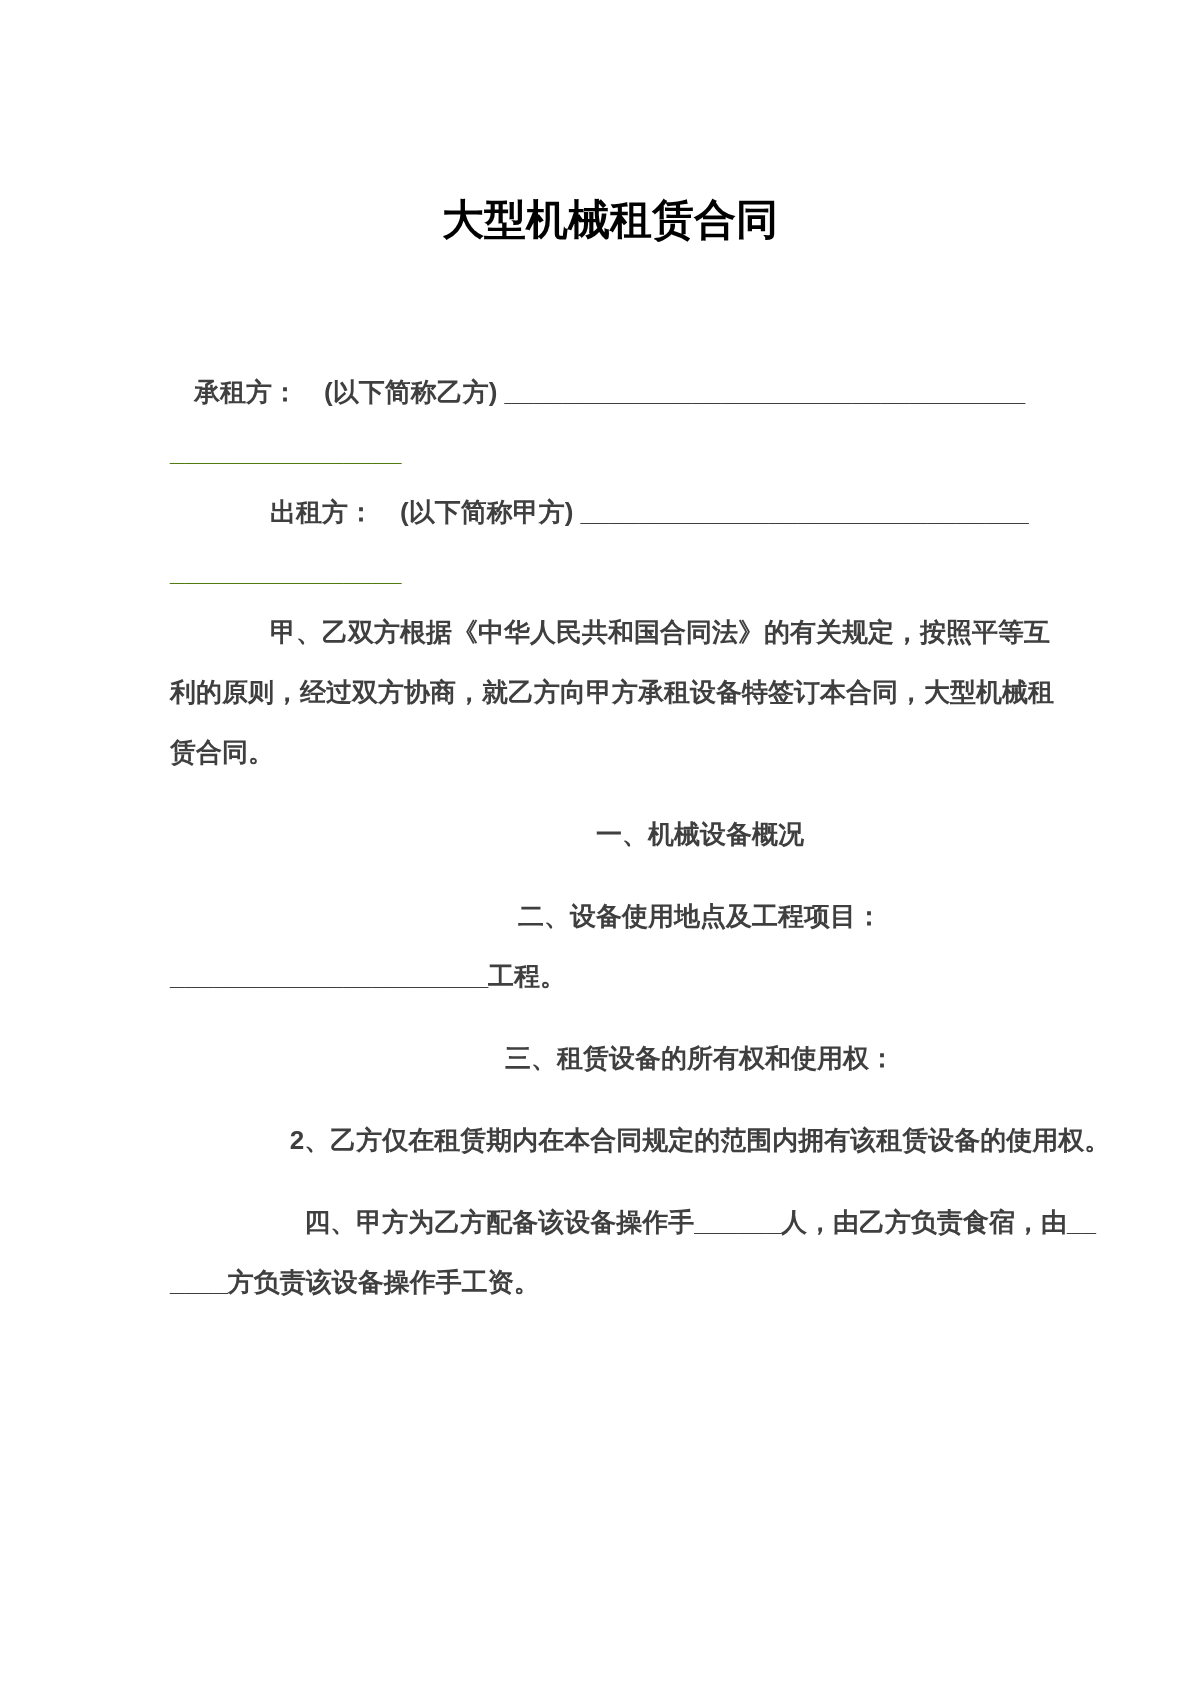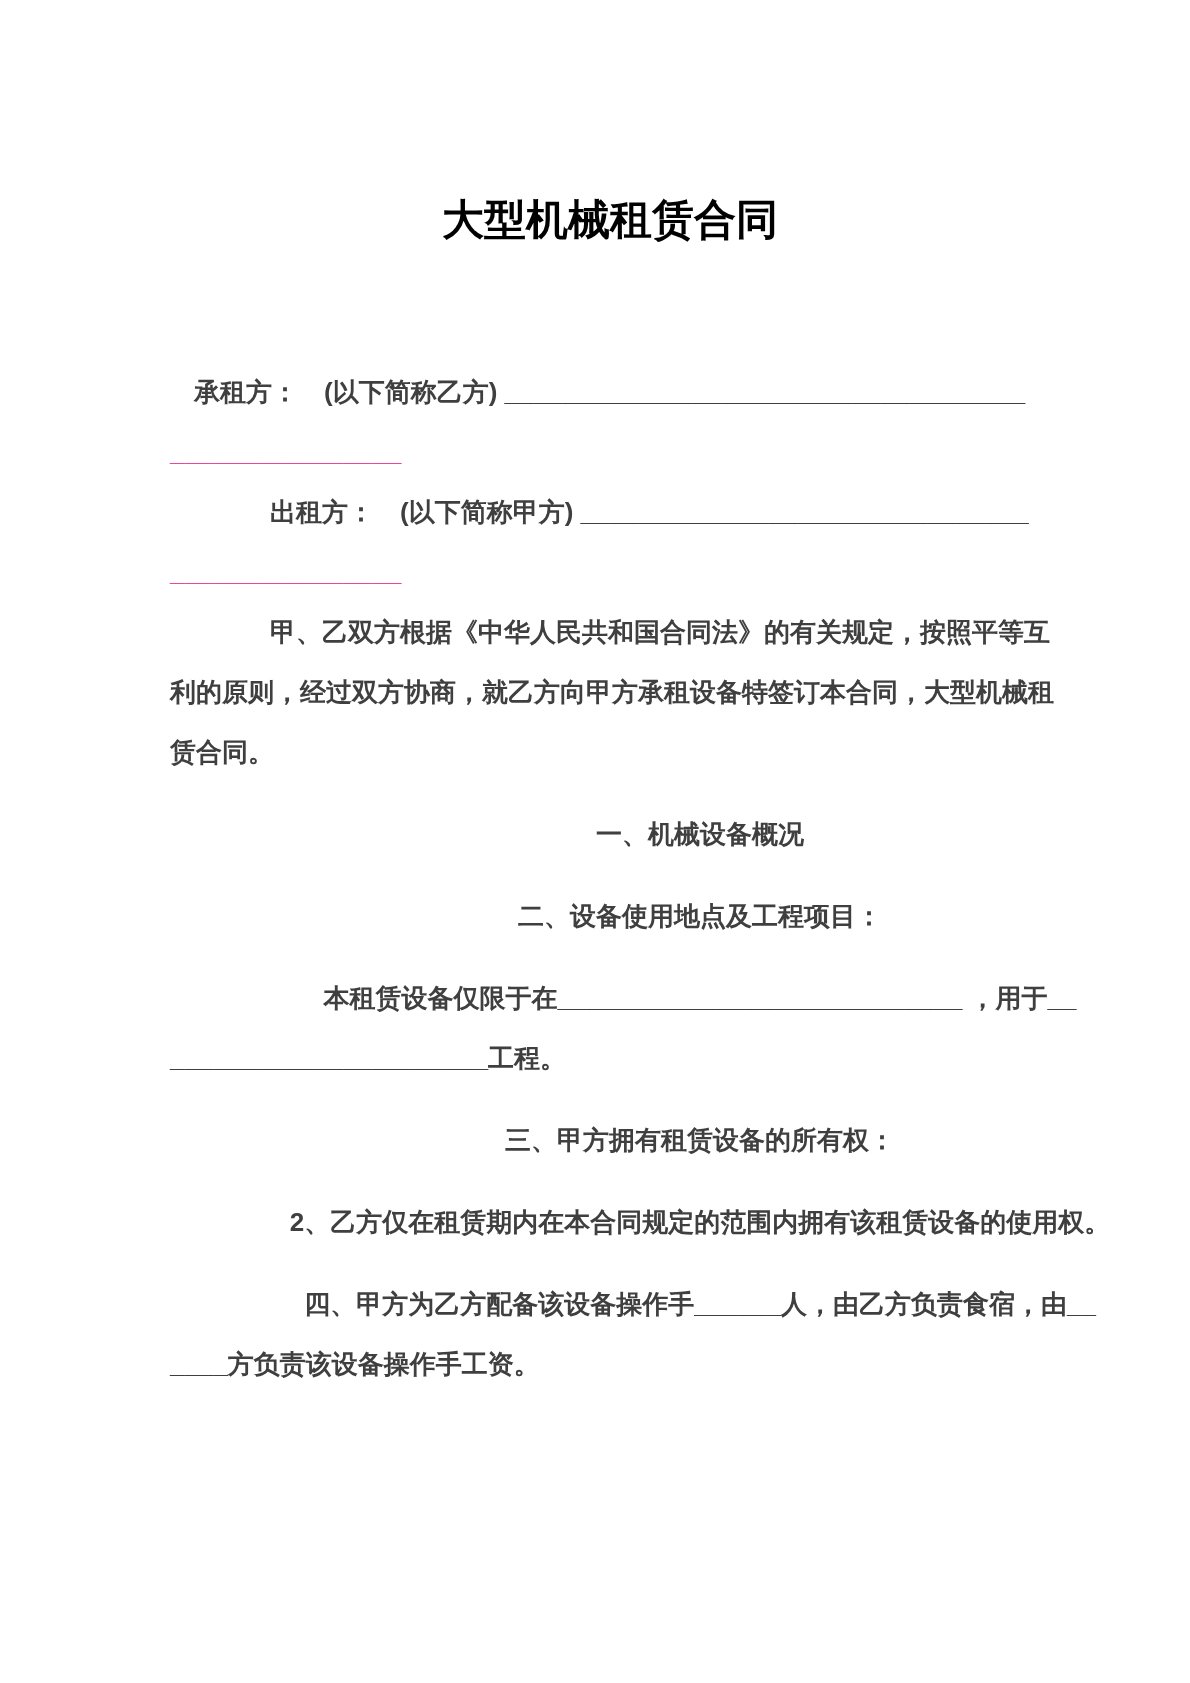--- a/index.html
+++ b/index.html
@@ -42,21 +42,21 @@
     line-height: 60px;
     height: 60px;
     white-space: pre;
     overflow: visible;
   }
   
   .indent-a { padding-left: 24px; }   
   .indent-b { padding-left: 100px; }  
   
   .para-gap { margin-top: 22px; text-align: center; }
-  .blank-underline { color: #ec4899; }
+  .blank-underline { color: #4d7c0f; }
 </style>
 </head>
 <body>
 
 <div class="page">
 
   <div class="doc-title">大型机械租赁合同</div>
 
   <div class="doc-body">
 
@@ -71,25 +71,24 @@
     <div class="line indent-b">甲、乙双方根据《中华人民共和国合同法》的有关规定，按照平等互</div>
 
     <div class="line">利的原则，经过双方协商，就乙方向甲方承租设备特签订本合同，大型机械租</div>
 
     <div class="line">赁合同。</div>
 
     <div class="line indent-b para-gap">一、机械设备概况</div>
 
     <div class="line indent-b para-gap">二、设备使用地点及工程项目：</div>
 
-    <div class="line indent-b para-gap">本租赁设备仅限于在____________________________ ，用于__</div>
 
     <div class="line">______________________工程。</div>
 
-    <div class="line indent-b para-gap">三、甲方拥有租赁设备的所有权：</div>
+    <div class="line indent-b para-gap">三、租赁设备的所有权和使用权：</div>
 
 
     <div class="line indent-b para-gap">2、乙方仅在租赁期内在本合同规定的范围内拥有该租赁设备的使用权。</div>
 
     <div class="line indent-b para-gap">四、甲方为乙方配备该设备操作手______人，由乙方负责食宿，由__</div>
 
     <div class="line">____方负责该设备操作手工资。</div>
 
   </div>
 </div>

